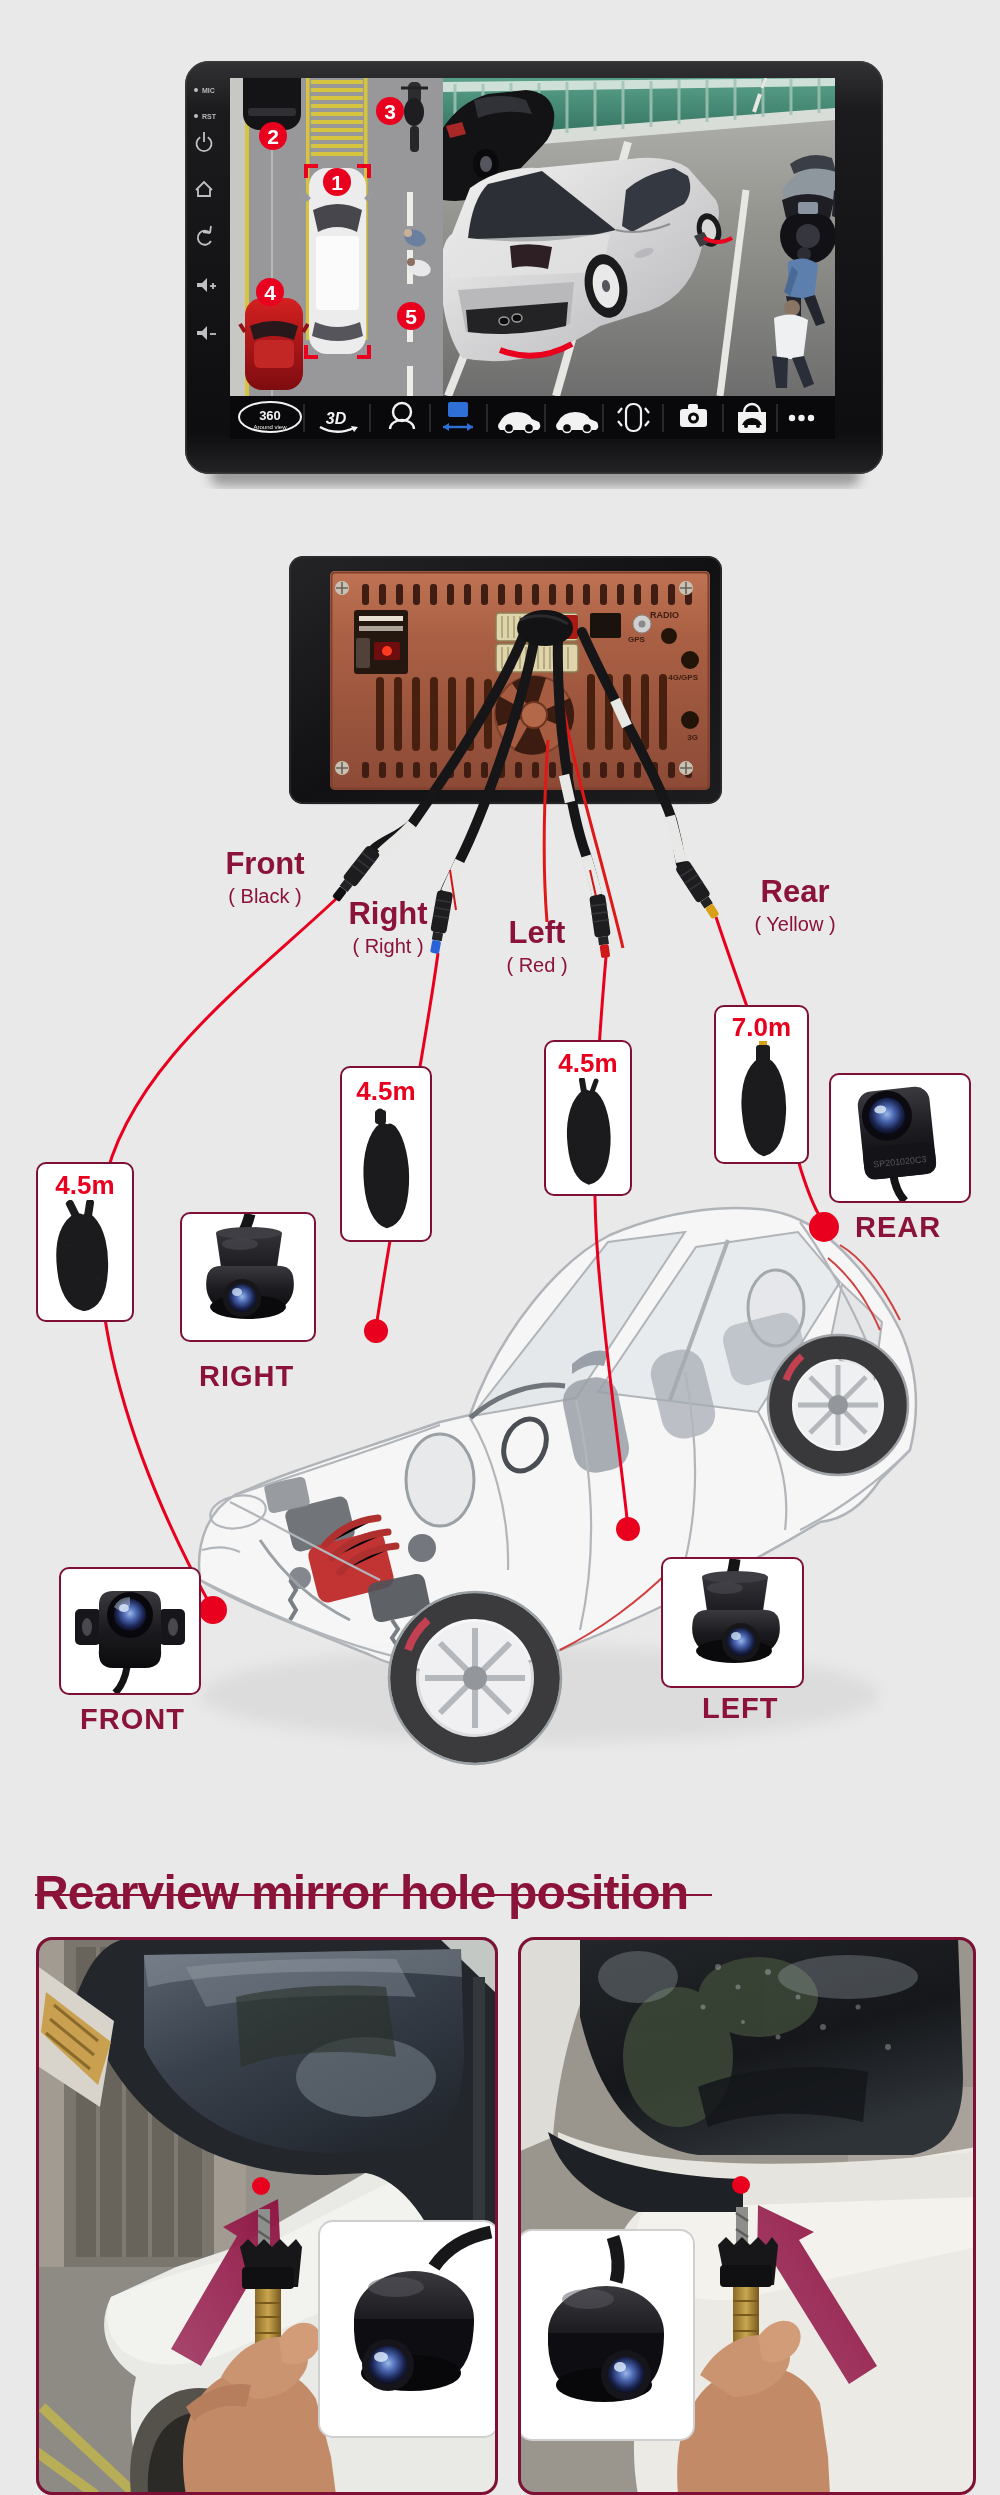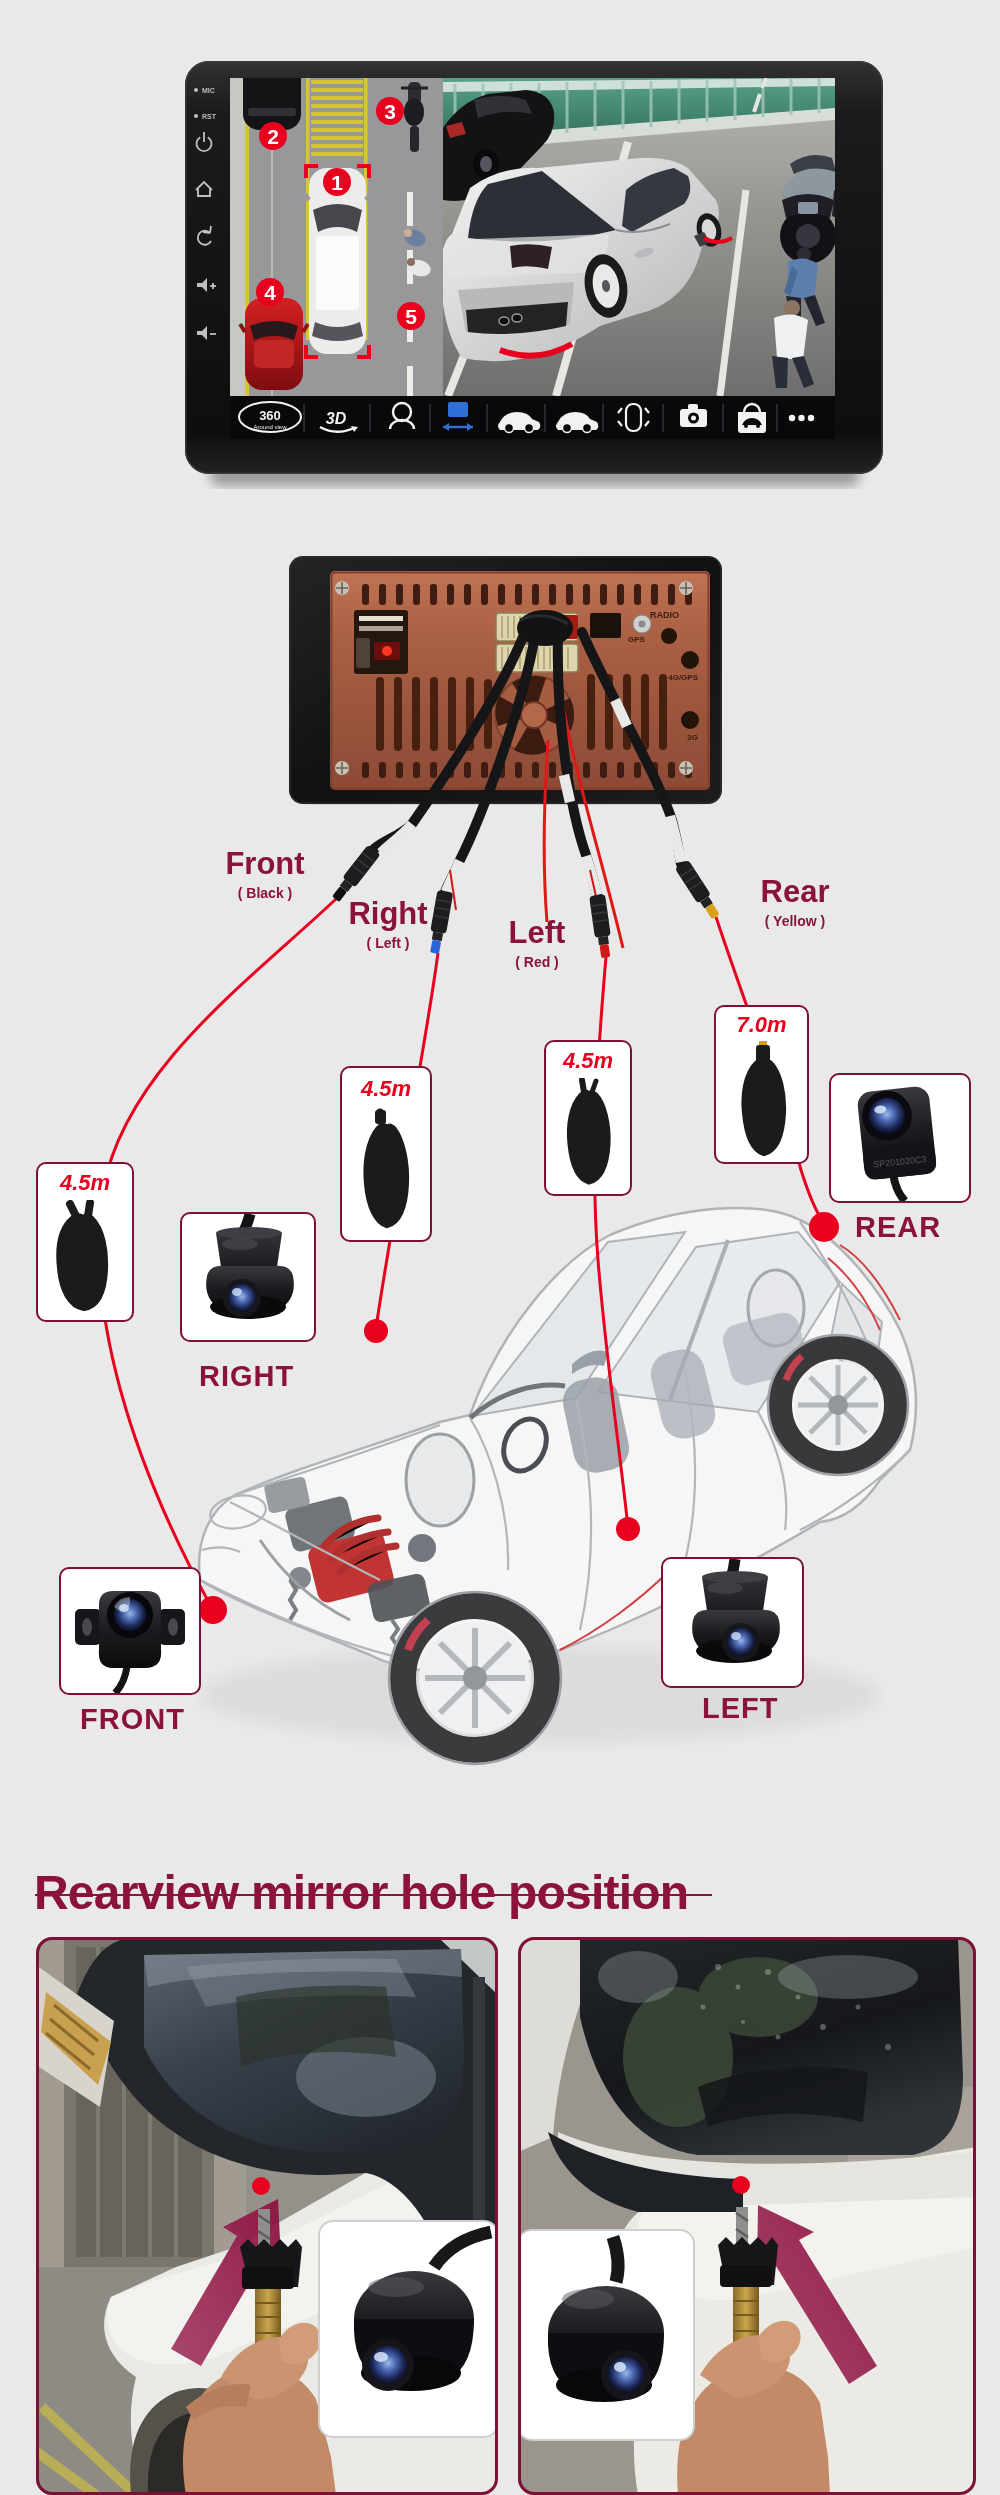--- a/index.html
+++ b/index.html
@@ -1,23 +1,23 @@
 <!DOCTYPE html>
 <html><head>
 <meta charset="utf-8">
 <style>
 html,body{margin:0;padding:0;}
 body{width:1000px;height:2495px;position:relative;overflow:hidden;background:#e9e9e9;font-family:"Liberation Sans",sans-serif;}
 .abs{position:absolute;}
 .maroon{color:#8b1239;margin-top:36px;}
 .conlab{position:absolute;color:#8b1239;font-weight:bold;font-size:31px;text-align:center;}
-.conlab small{display:block;font-weight:bold;font-size:14px;margin-top:3px;}
+.conlab small{display:block;font-weight:normal;font-size:20px;margin-top:3px;}
 .poslab{position:absolute;color:#8b1239;font-weight:bold;font-size:27px;letter-spacing:1px;}
 .box{position:absolute;background:#fff;border:2px solid #7d1034;border-radius:10px;}
-.mlabel{position:absolute;color:#e8001e;font-weight:bold;font-style:italic;font-size:22px;text-align:center;width:100%;}
+.mlabel{position:absolute;color:#e8001e;font-weight:bold;font-size:26px;text-align:center;width:100%;}
 </style>
 </head>
 <body>
 
 <svg class="abs" style="left:140px;top:1150px;" width="800" height="660" viewBox="0 0 800 660">
 <defs>
       <filter id="blur8">
         <feGaussianBlur stdDeviation="8"></feGaussianBlur>
       </filter>
     </defs>
@@ -779,21 +779,21 @@
       </g>
   <rect x="-5" y="30" width="10" height="8" fill="#232325"></rect>
   <rect x="-4.5" y="38" width="9" height="13" rx="2" fill="#d8a018"></rect>
 </g>
 
 <ellipse cx="395" cy="88" rx="28" ry="18" fill="#131315"></ellipse>
 <path d="M370,80 q24,-10 48,4" stroke="#2a2a2e" stroke-width="3" fill="none"></path>
 </svg>
 
 <div class="conlab" style="left:215px;top:846px;width:100px;">Front<small>( Black )</small></div>
-<div class="conlab" style="left:338px;top:896px;width:100px;">Right<small>( Left )</small></div>
+<div class="conlab" style="left:338px;top:896px;width:100px;">Right<small>( Right )</small></div>
 <div class="conlab" style="left:492px;top:915px;width:90px;">Left<small>( Red )</small></div>
 <div class="conlab" style="left:745px;top:874px;width:100px;">Rear<small>( Yellow )</small></div>
 
 <div class="abs maroon" style="left:34px;top:1829px;font-size:48px;font-weight:bold;letter-spacing:-0.8px;">Rearview mirror hole position</div>
 <div class="abs" style="left:35px;top:1894px;width:677px;height:2px;background:#8b1239;"></div>
 
 <svg class="abs" style="left:36px;top:1937px;" width="462" height="558" viewBox="0 0 462 558">
 <defs>
   <clipPath id="ph1">
         <rect x="0" y="0" width="462" height="558" rx="16"></rect>

